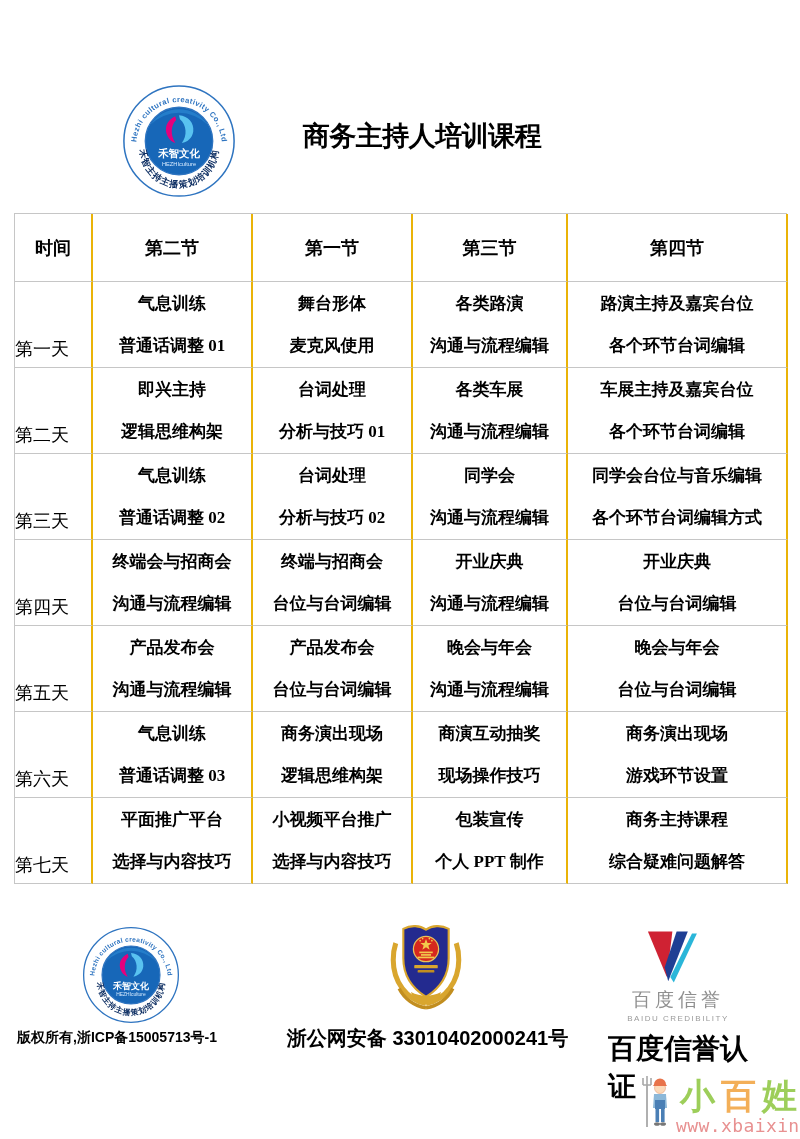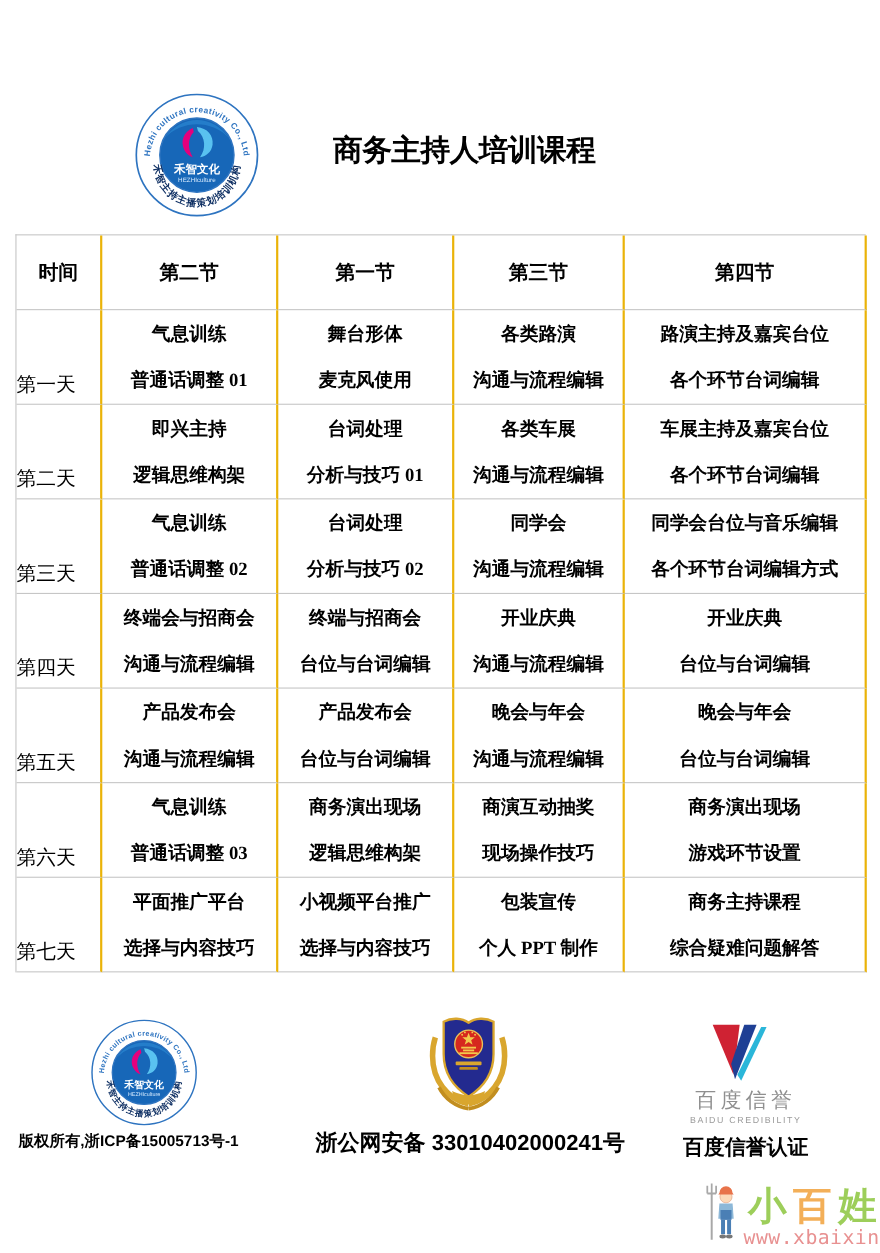--- a/index.html
+++ b/index.html
@@ -50,21 +50,21 @@
     font-size:20px; font-weight:bold;
   }
   .baidu-block {
     position:absolute; left:608px; top:928px; width:140px;
     display:flex; flex-direction:column; align-items:center;
     font-family:"Liberation Sans","DejaVu Sans",sans-serif;
   }
   .baidu-v { width:74px; height:56px; }
   .baidu-cn { margin-top:3px; font-size:19px; color:#8f8f8f; letter-spacing:4px; }
   .baidu-en { margin-top:1px; font-size:8px; color:#9a9a9a; letter-spacing:1.5px; }
-  .baidu-cert { margin-top:7px; font-size:19px; font-weight:bold; color:#000; }
+  .baidu-cert { margin-top:7px; font-size:28px; font-weight:bold; color:#000; }
   
   .watermark { position:absolute; right:0; bottom:4px; width:168px; height:64px; }
   .wm-farmer { position:absolute; left:8px; top:2px; width:32px; height:60px; }
   .wm-chars { position:absolute; left:48px; top:2px; width:120px; display:flex; gap:6px;
     font-family:"Liberation Sans","DejaVu Sans",sans-serif; font-weight:bold; font-size:35px; opacity:0.85; }
   .wm-url { position:absolute; left:44px; top:44px; width:124px;
     font-family:"DejaVu Sans Mono",monospace; font-size:18px; color:#e89191; letter-spacing:0.4px; }
   svg text { font-family:"Liberation Sans","DejaVu Sans",sans-serif; }
 </style>
 </head>

